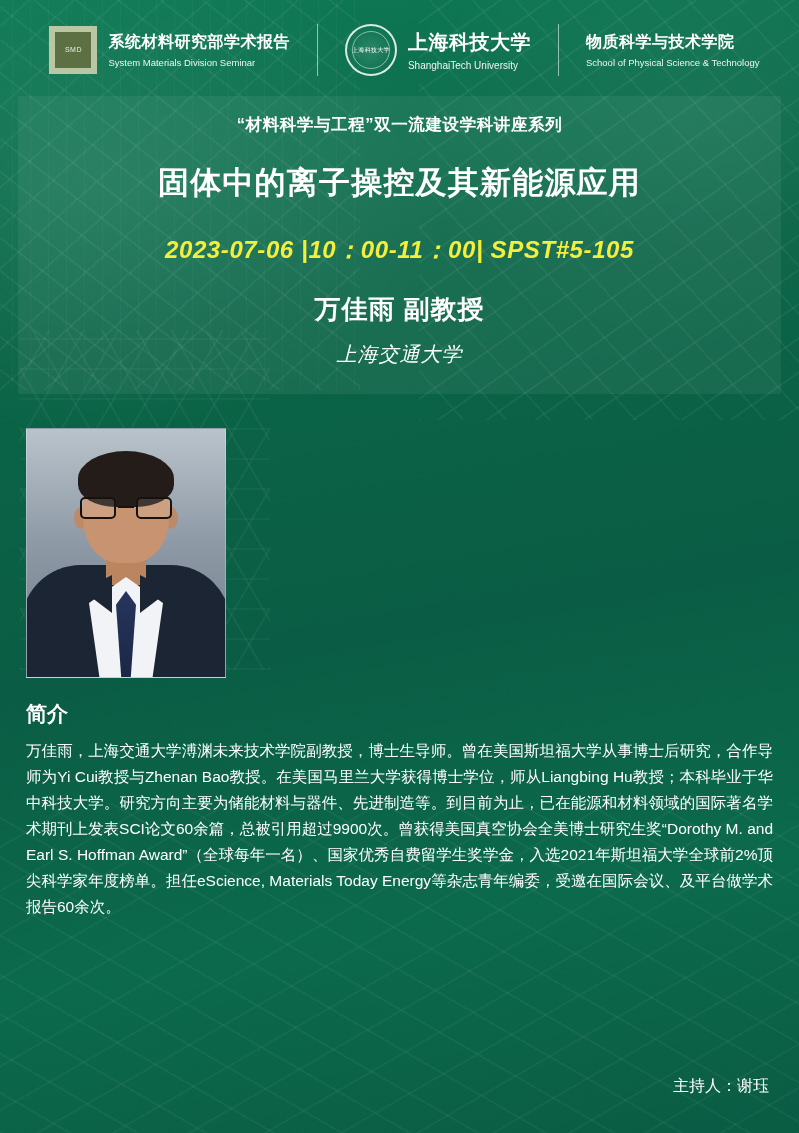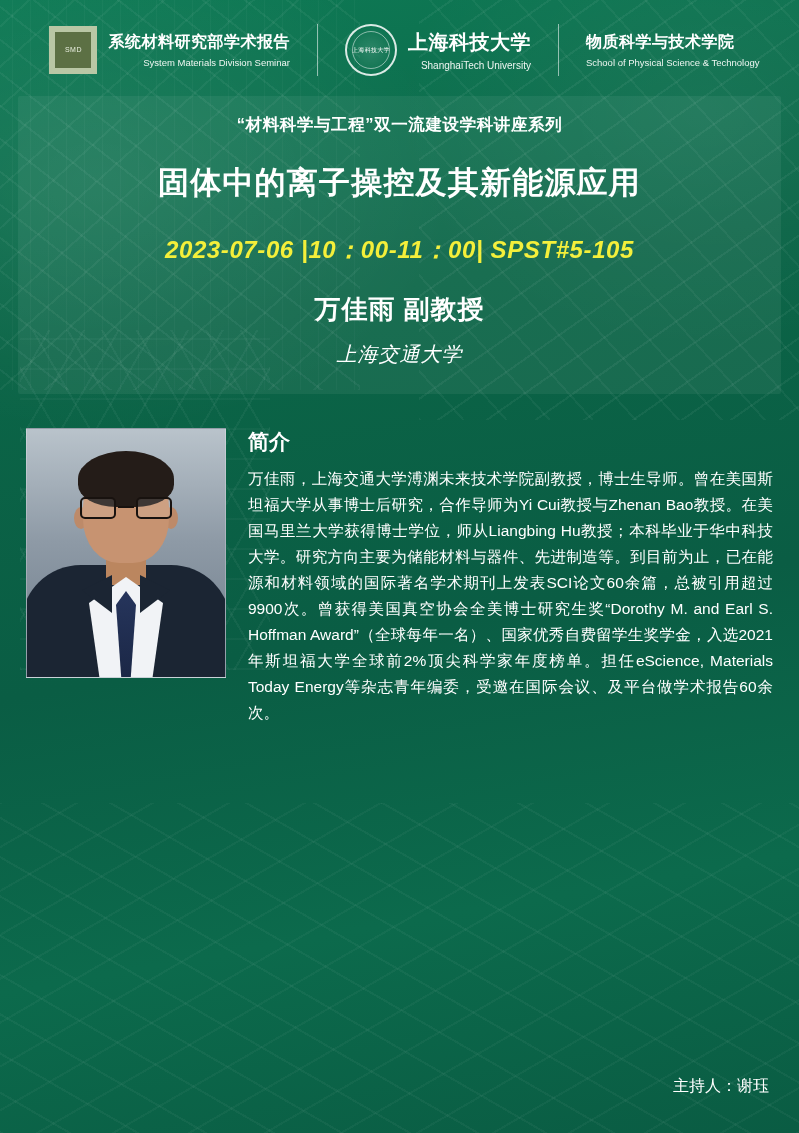--- a/index.html
+++ b/index.html
@@ -103,21 +103,21 @@
   }
   .logo-circle .txt {
     font-size: 6px; color: #ffffff; text-align: center; line-height: 7px;
     letter-spacing: .3px;
   }
   .hdr-text .cn {
     color: #ffffff; font-size: 16px; font-weight: bold; letter-spacing: .5px;
     white-space: nowrap;
   }
   .hdr-text .en {
-    color: #eef6f1; font-size: 9.5px; margin-top: 4px; white-space: nowrap; text-align: right;
+    color: #eef6f1; font-size: 9.5px; margin-top: 4px; white-space: nowrap;
   }
   .hdr-text.big .cn { font-size: 20px; }
   .hdr-text.big .en { font-size: 10px; }
 
   
   .band {
     position: relative;
     margin: 8px 18px 0 18px;
     background: rgba(255,255,255,0.06);
     border-radius: 2px;
@@ -143,20 +143,21 @@
   .affiliation {
     color: #ffffff; font-size: 20px; font-style: italic; letter-spacing: 1px;
   }
 
   
   .bio-wrap {
     position: relative;
     display: flex;
     gap: 22px;
     padding: 34px 26px 0 26px;
+    flex-direction: column;
   }
   .portrait {
     width: 200px; height: 250px; flex: none;
     border: 1px solid rgba(255,255,255,0.25);
     background: linear-gradient(180deg, #b9c3cb 0%, #8e9aa6 45%, #6e7c8a 100%);
     position: relative;
     overflow: hidden;
   }
   
   .p-head {

